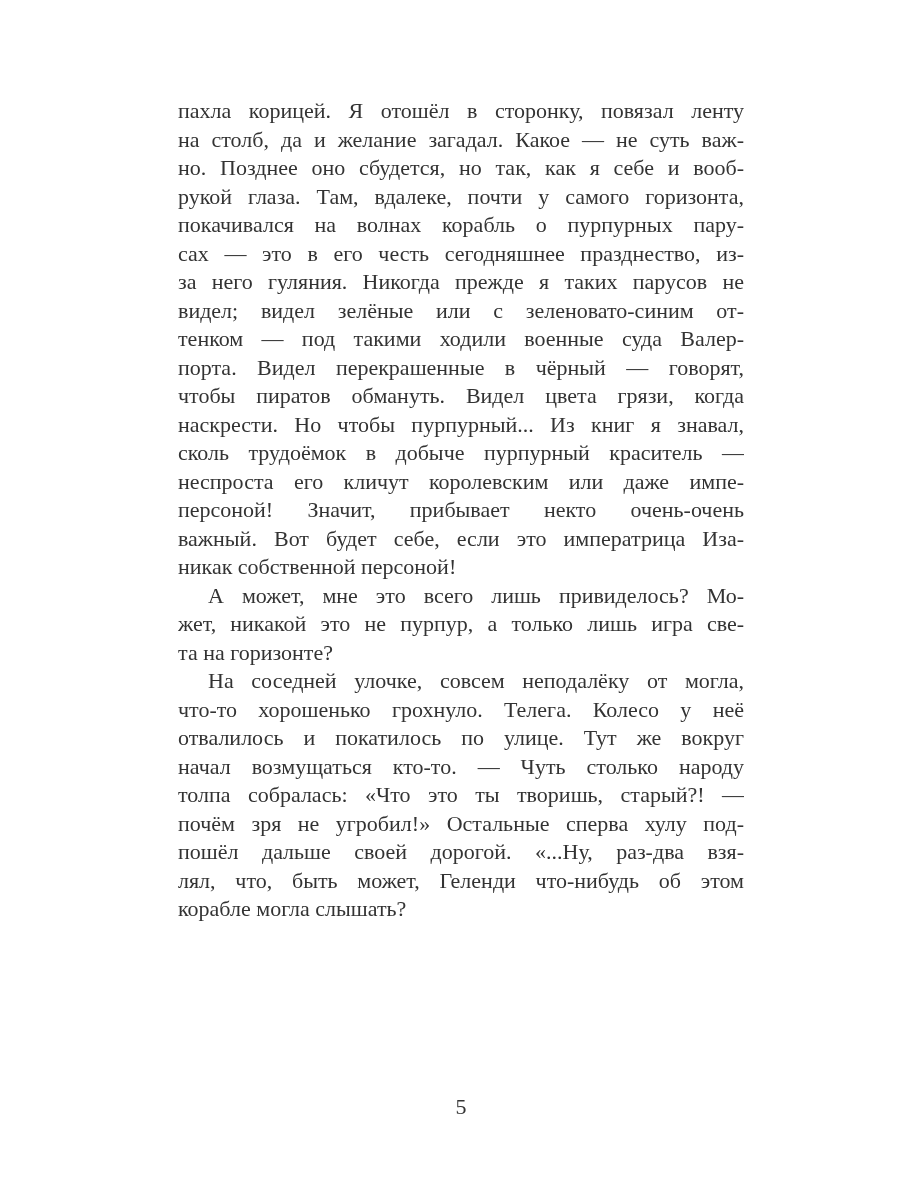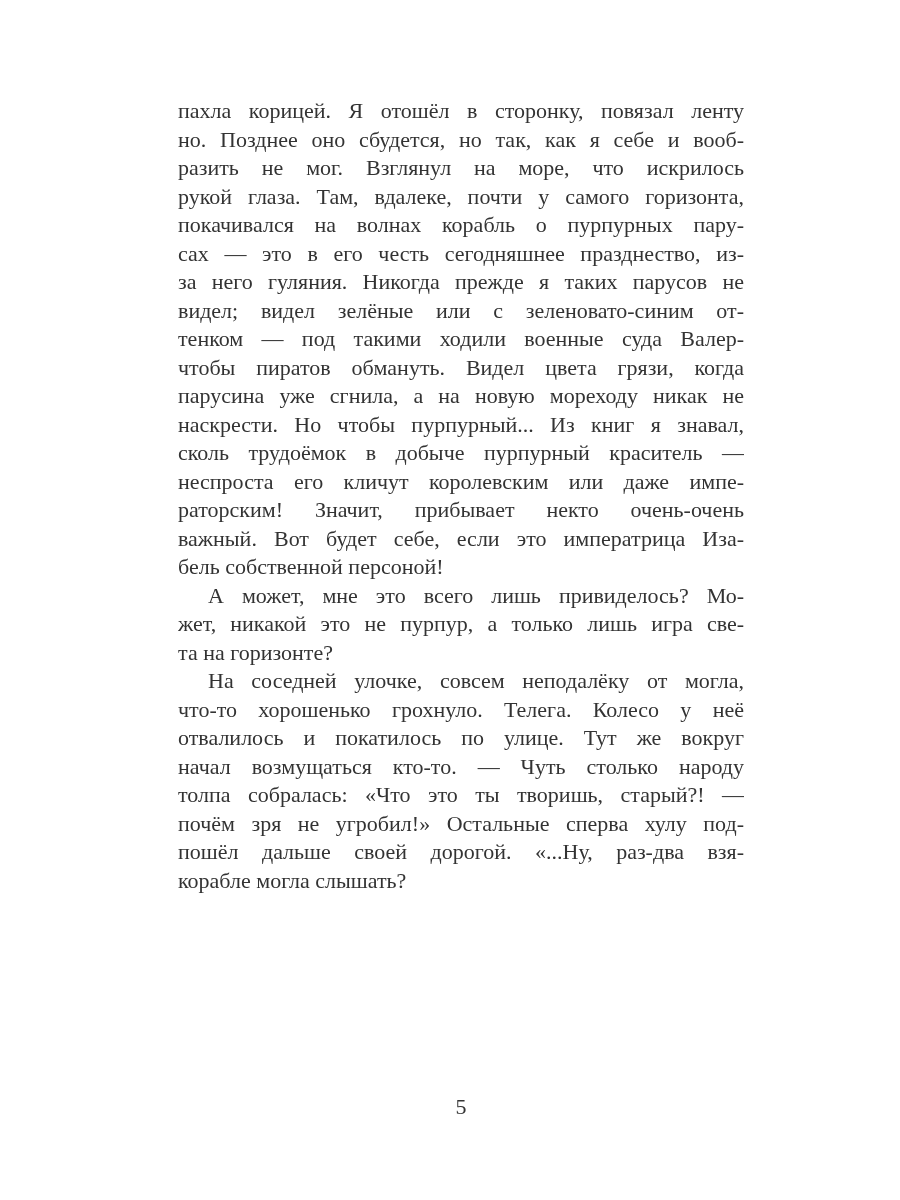--- a/index.html
+++ b/index.html
@@ -47,42 +47,43 @@
     font-size: 22px;
     line-height: 28.5px;
   }
 </style>
 </head>
 <body>
 
 <div class="page">
   <div class="text-block">
       <div class="line">пахла корицей. Я отошёл в сторонку, повязал ленту</div>
+      <div class="line">на столб, да и желание загадал. Какое — не суть важ-</div>
       <div class="line">но. Позднее оно сбудется, но так, как я себе и вооб-</div>
-      <div class="line">разить не мог. Взглянул на море, что искрилось</div>
       <div class="line">рукой глаза. Там, вдалеке, почти у самого горизонта,</div>
       <div class="line">покачивался на волнах корабль о пурпурных пару-</div>
       <div class="line">сах — это в его честь сегодняшнее празднество, из-</div>
       <div class="line">за него гуляния. Никогда прежде я таких парусов не</div>
       <div class="line">видел; видел зелёные или с зеленовато-синим от-</div>
       <div class="line">тенком — под такими ходили военные суда Валер-</div>
+      <div class="line">порта. Видел перекрашенные в чёрный — говорят,</div>
       <div class="line">чтобы пиратов обмануть. Видел цвета грязи, когда</div>
-      <div class="line">парусина уже сгнила, а на новую мореходу никак не</div>
       <div class="line">наскрести. Но чтобы пурпурный... Из книг я знавал,</div>
       <div class="line">сколь трудоёмок в добыче пурпурный краситель —</div>
       <div class="line">неспроста его кличут королевским или даже импе-</div>
-      <div class="line">раторским! Значит, прибывает некто очень-очень</div>
+      <div class="line">персоной! Значит, прибывает некто очень-очень</div>
       <div class="line">важный. Вот будет себе, если это императрица Иза-</div>
-      <div class="line last">бель собственной персоной!</div>
+      <div class="line last">никак собственной персоной!</div>
       <div class="line indent">А может, мне это всего лишь привиделось? Мо-</div>
       <div class="line">жет, никакой это не пурпур, а только лишь игра све-</div>
       <div class="line last">та на горизонте?</div>
       <div class="line indent">На соседней улочке, совсем неподалёку от могла,</div>
       <div class="line">что-то хорошенько грохнуло. Телега. Колесо у неё</div>
       <div class="line">отвалилось и покатилось по улице. Тут же вокруг</div>
       <div class="line">начал возмущаться кто-то. — Чуть столько народу</div>
       <div class="line">толпа собралась: «Что это ты творишь, старый?! —</div>
       <div class="line">почём зря не угробил!» Остальные сперва хулу под-</div>
       <div class="line">пошёл дальше своей дорогой. «...Ну, раз-два взя-</div>
+      <div class="line">лял, что, быть может, Геленди что-нибудь об этом</div>
       <div class="line last">корабле могла слышать?</div>
     </div>
   <div class="page-number">5</div>
 </div>
 
 </body></html>

